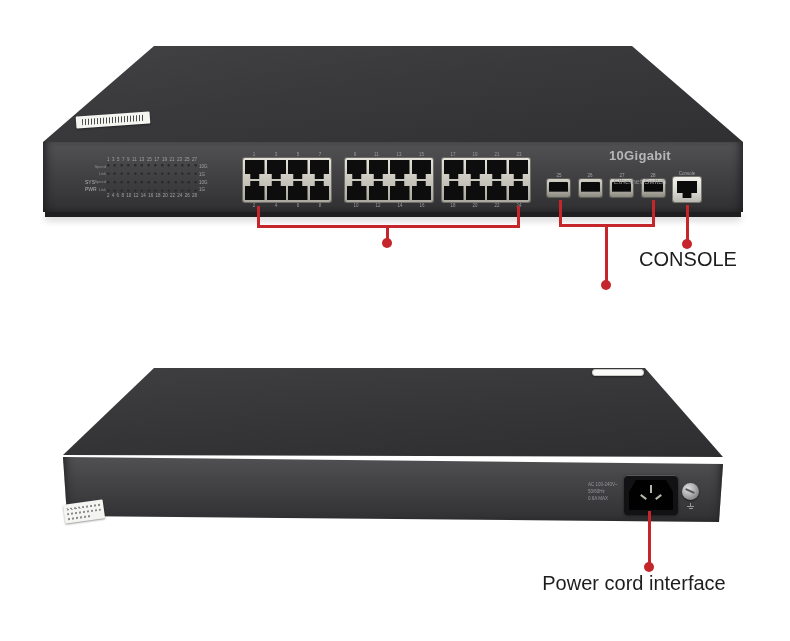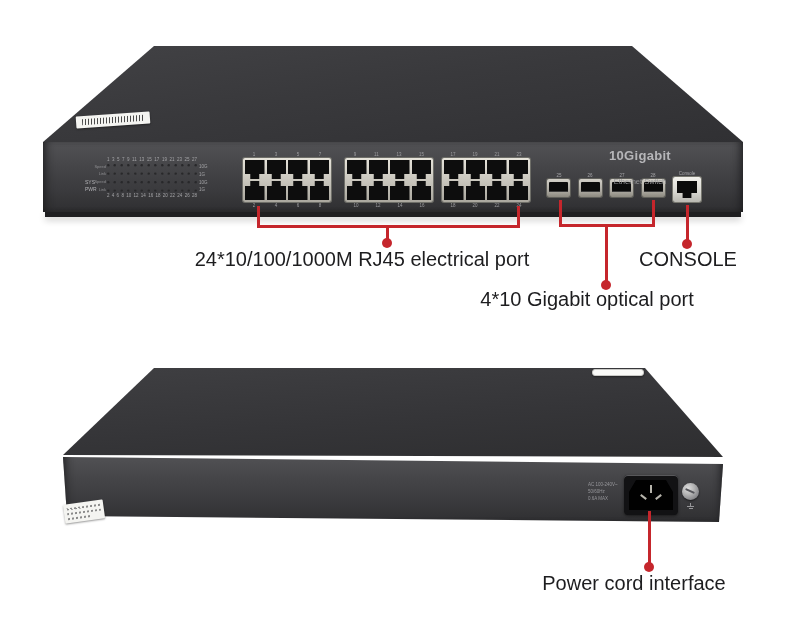--- a/index.html
+++ b/index.html
@@ -426,26 +426,24 @@
     <div class="gnd" data-name="ground-symbol-icon">
       <i class="g1"></i>
         <i class="g2"></i>
         <i class="g3"></i>
     </div>
   </div>
 
   <div class="ann bracket ann-b1" data-name="rj45-callout-bracket"></div>
   <div class="ann stem ann-stem1" data-name="rj45-callout-stem"></div>
   <div class="ann adot ann-dot1" data-name="rj45-callout-dot"></div>
-  <div class="ann alabel ann-label-rj45" data-name="rj45-callout-label" style="color: rgb(29, 29, 31);">24*10/100/1000M RJ45 electrical port</div>
 
   <div class="ann bracket ann-b2" data-name="optical-callout-bracket"></div>
   <div class="ann stem ann-stem2" data-name="optical-callout-stem"></div>
   <div class="ann adot ann-dot2" data-name="optical-callout-dot"></div>
-  <div class="ann alabel ann-label-optical" data-name="optical-callout-label" style="color: rgb(29, 29, 31);">4*10 Gigabit optical port</div>
 
   <div class="ann stem ann-stem3" data-name="console-callout-stem"></div>
   <div class="ann adot ann-dot3" data-name="console-callout-dot"></div>
   <div class="ann alabel ann-label-console" data-name="console-callout-label" style="color: rgb(29, 29, 31);">CONSOLE</div>
 
   <div class="ann stem ann-stem4" data-name="power-callout-stem"></div>
   <div class="ann adot ann-dot4" data-name="power-callout-dot"></div>
   <div class="ann alabel ann-label-power" data-name="power-callout-label" style="color: rgb(29, 29, 31);">Power cord interface</div>
 
 </div>

